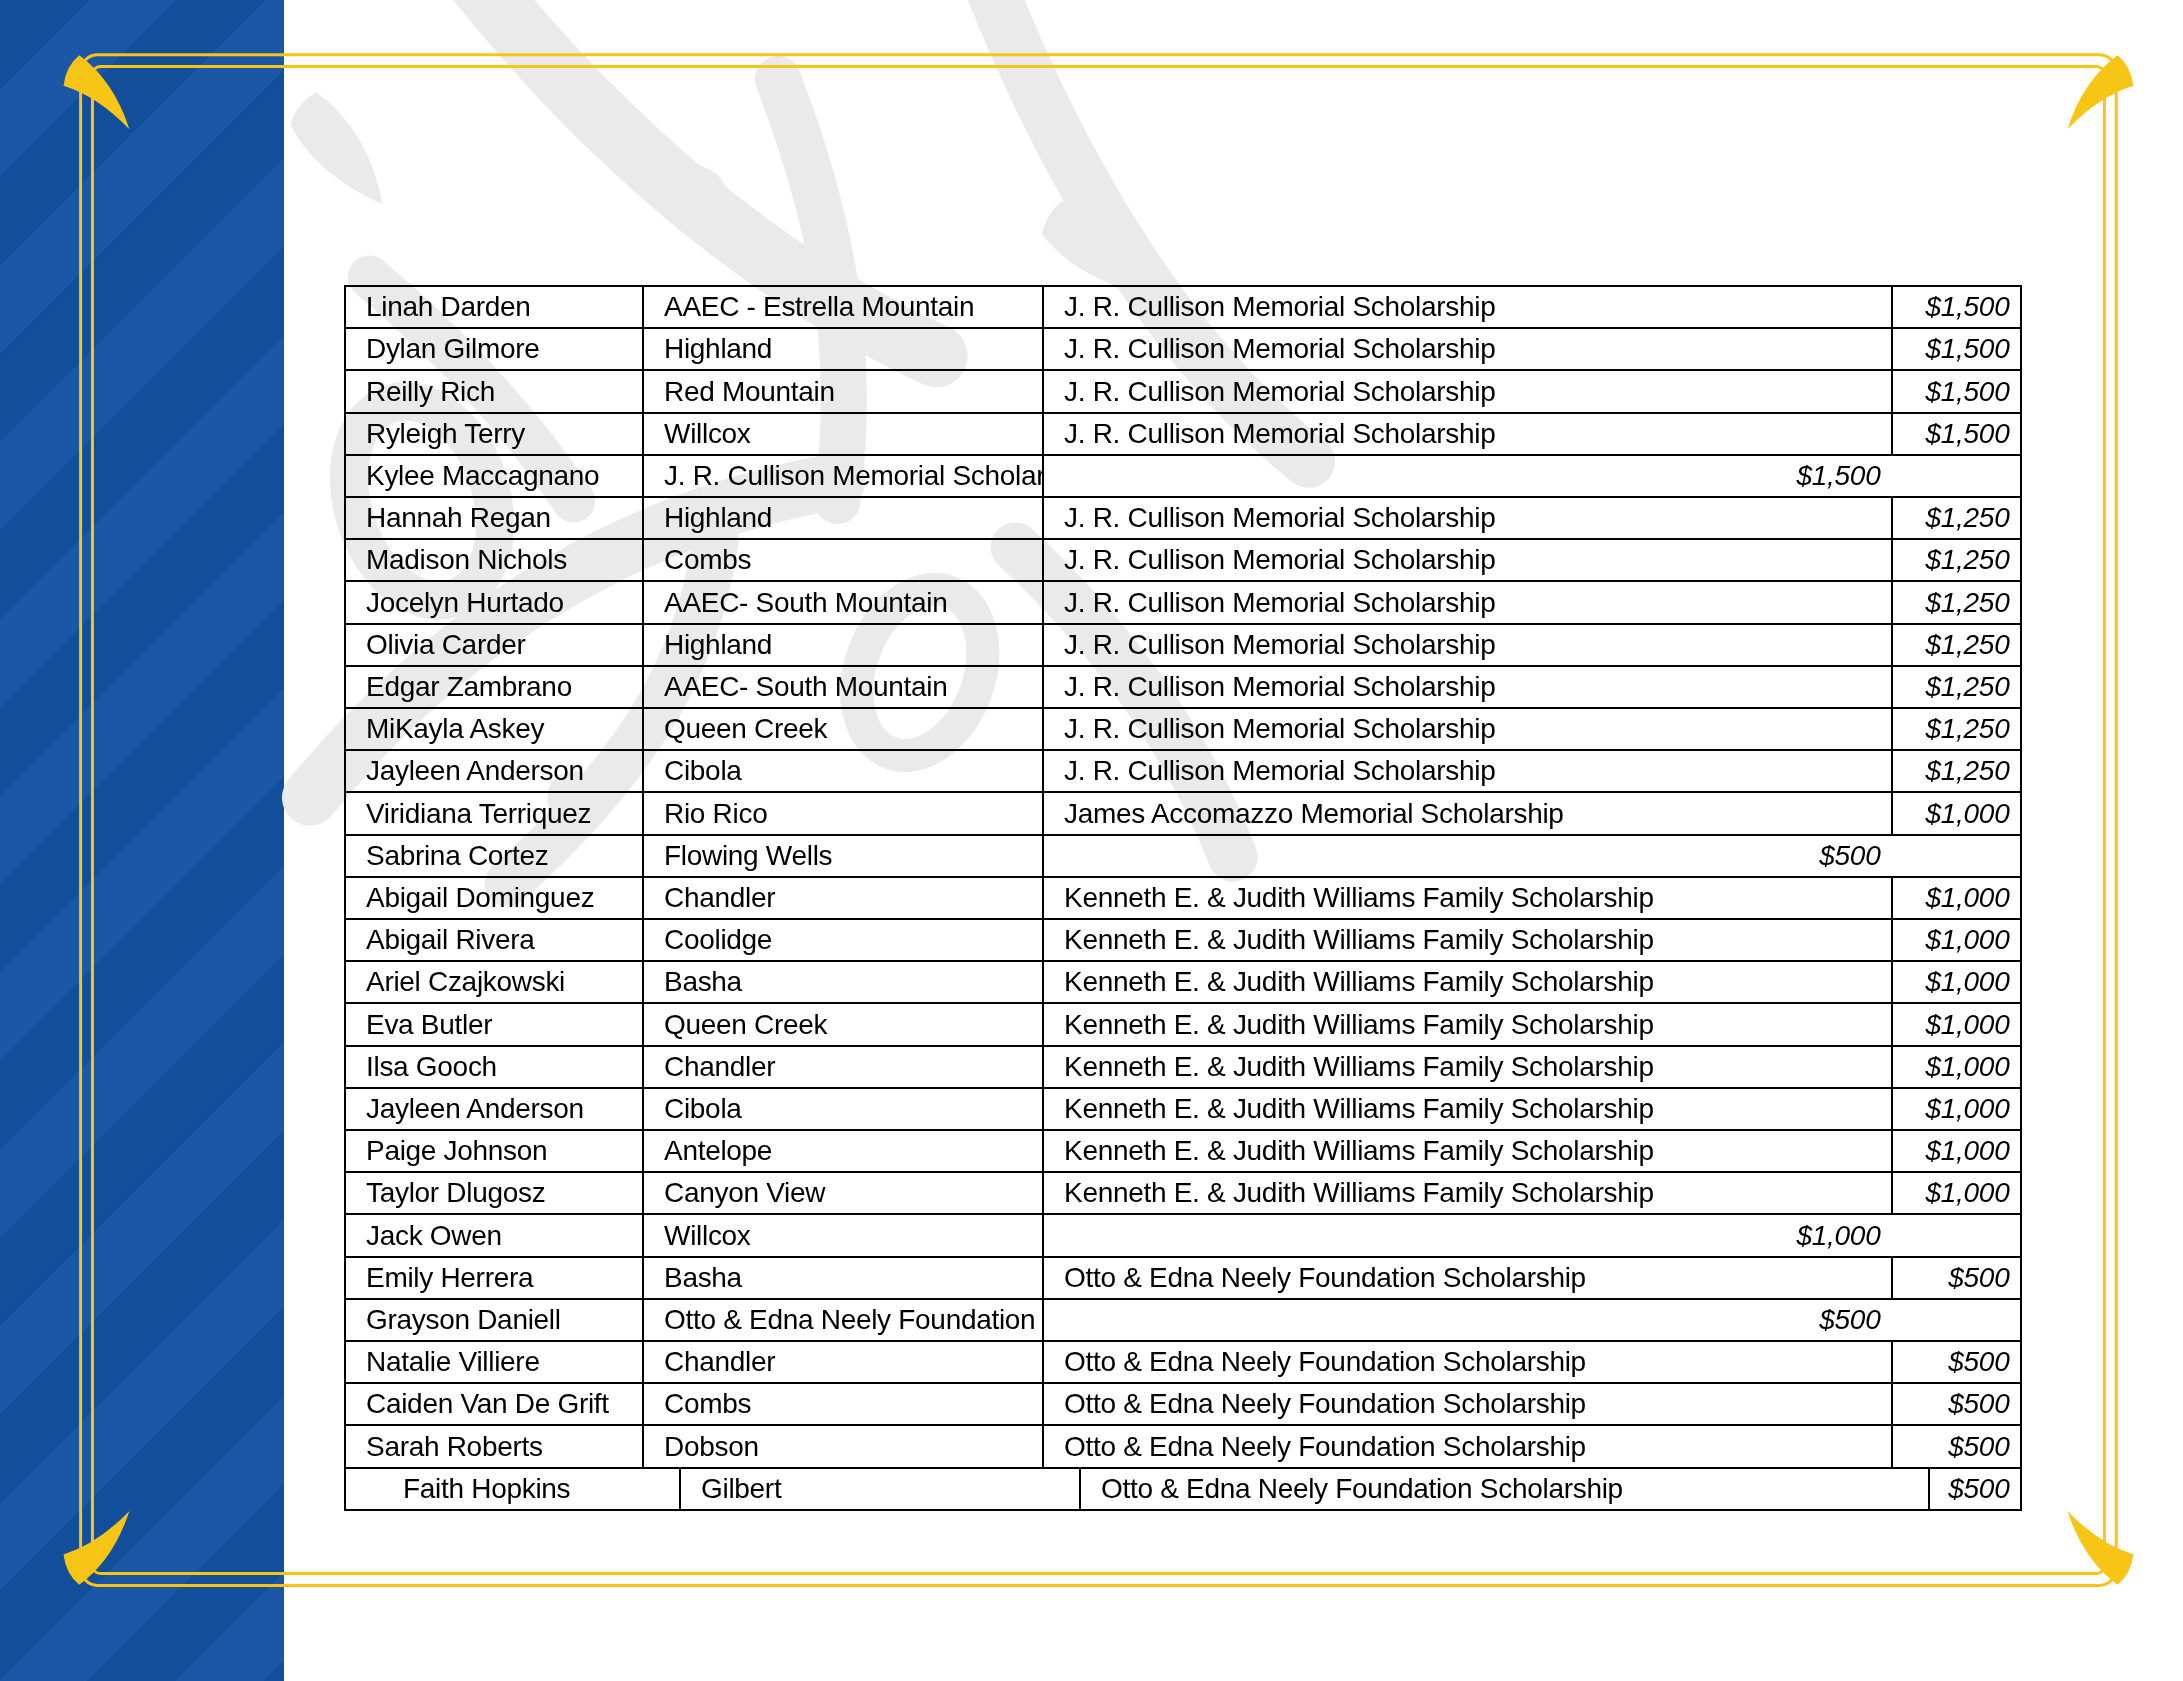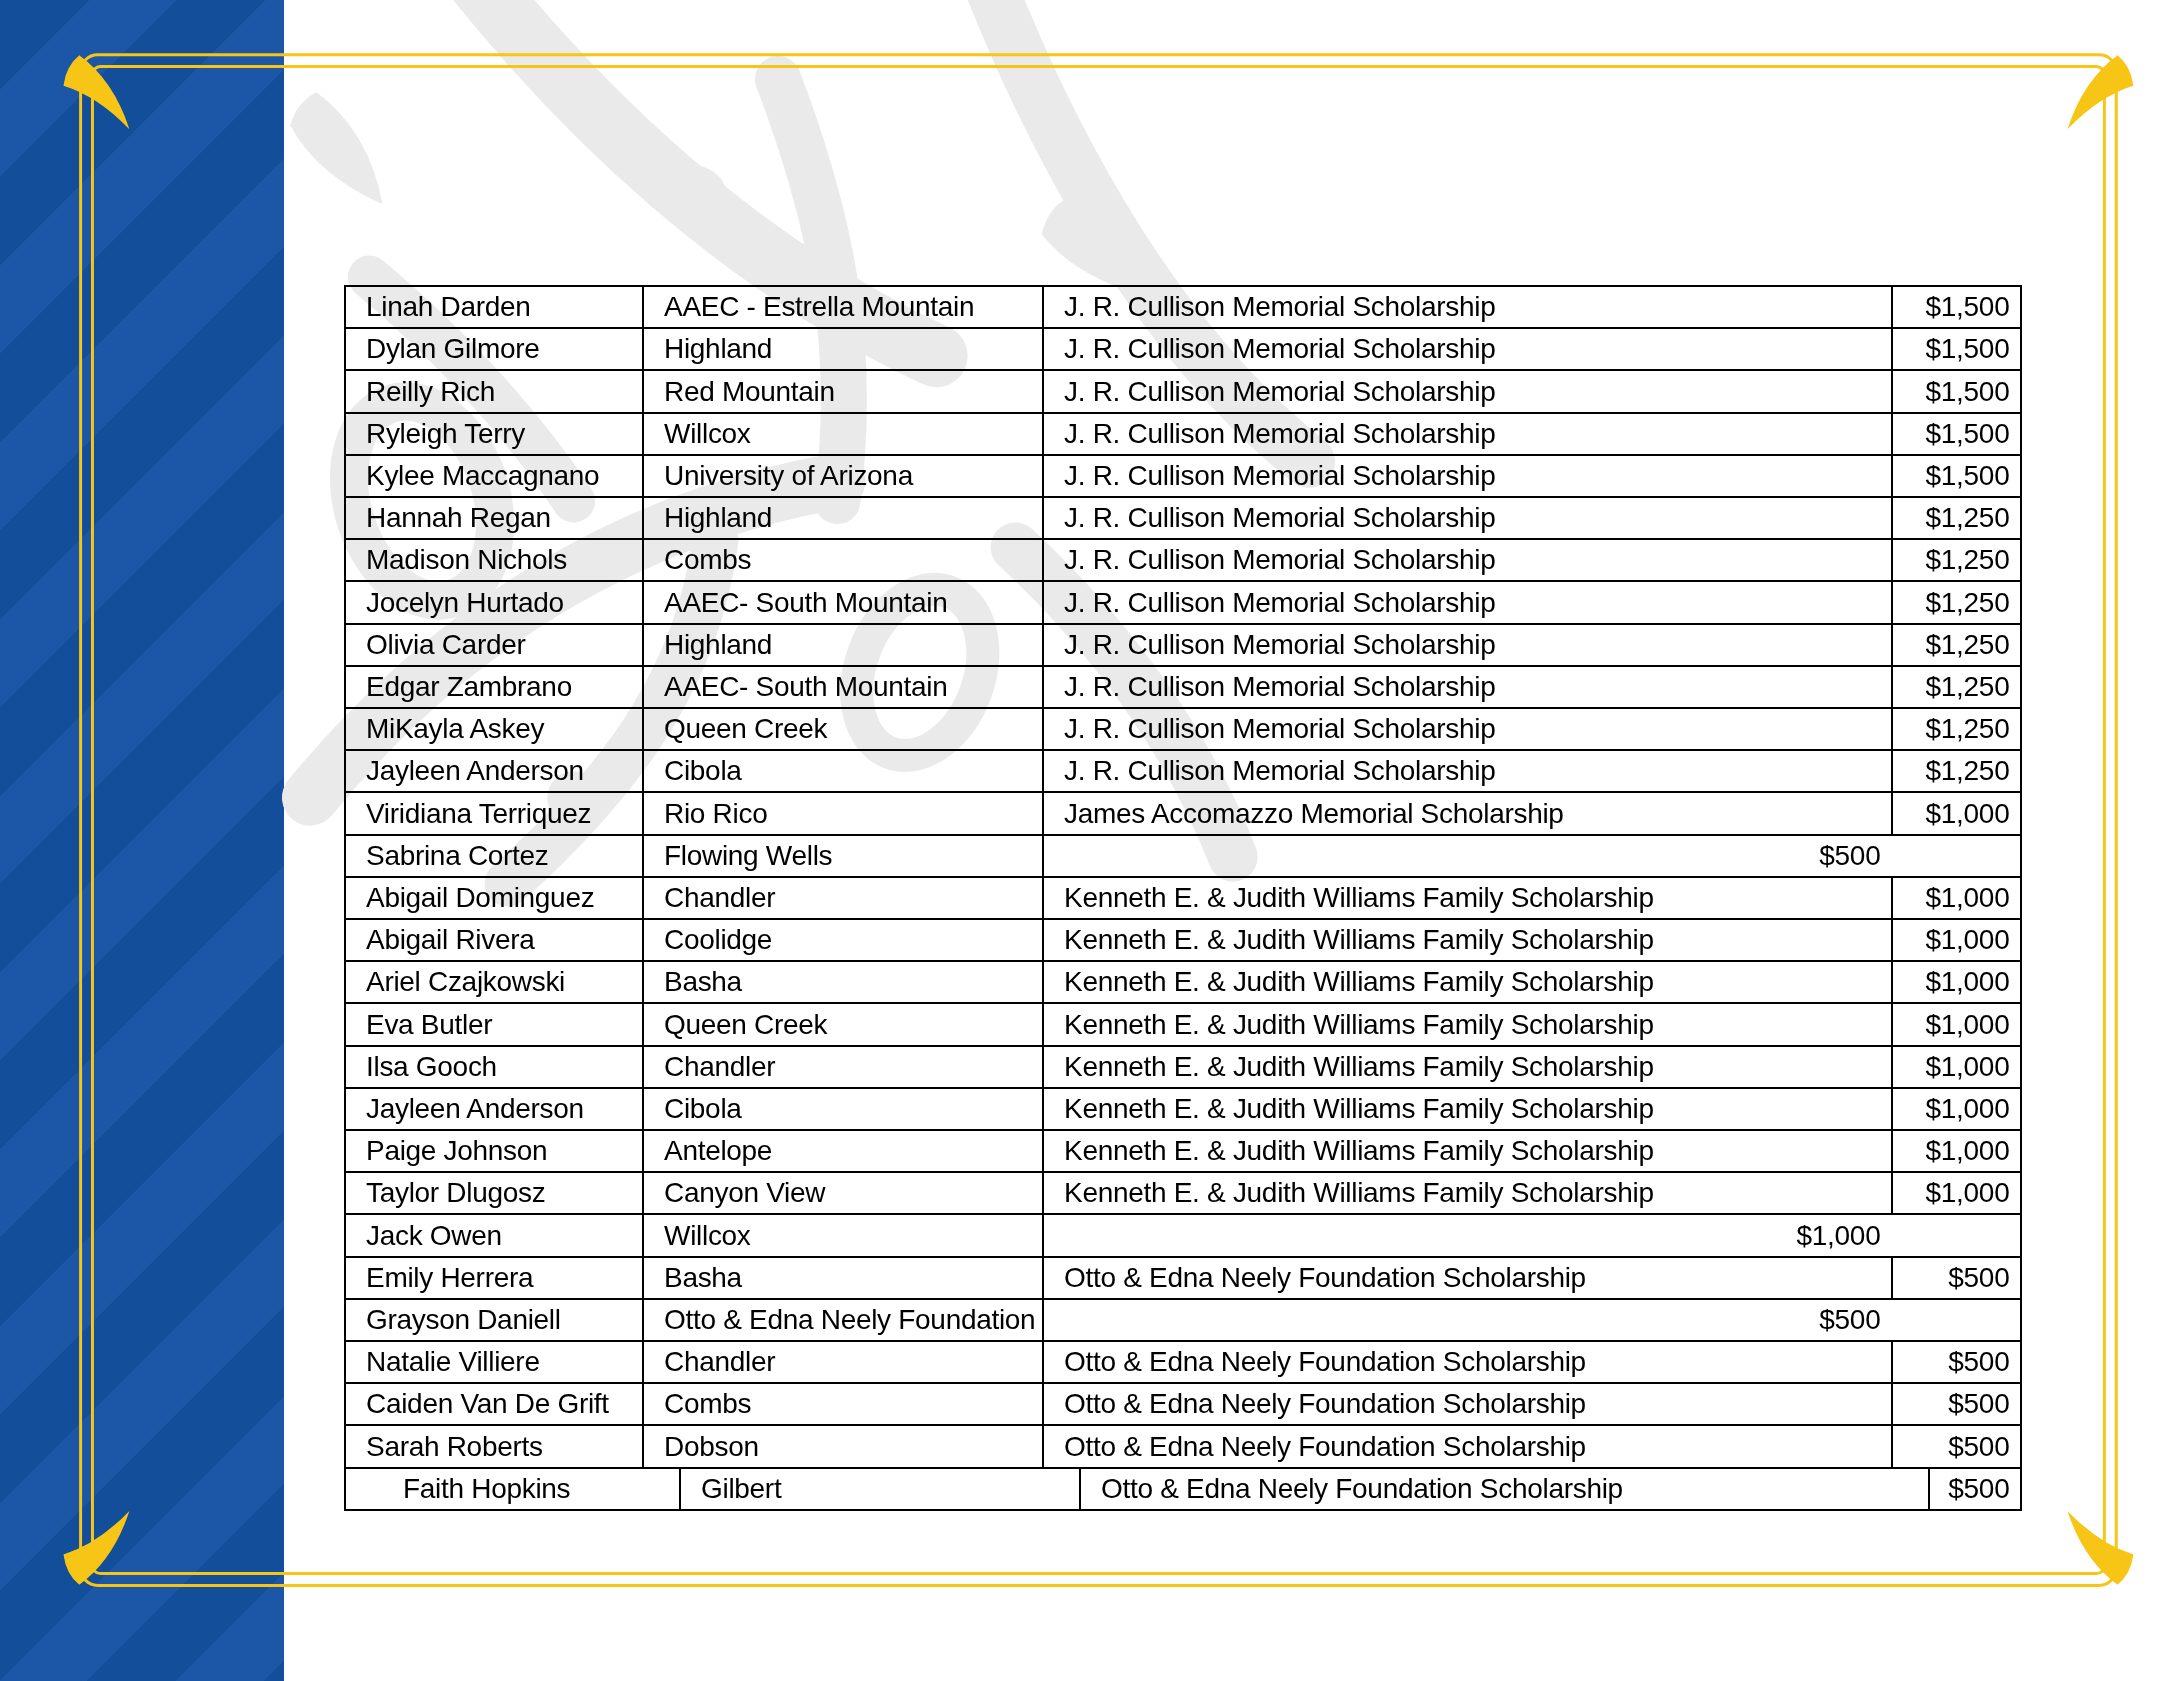--- a/index.html
+++ b/index.html
@@ -60,20 +60,21 @@
     color: #000000;
     white-space: nowrap;
     overflow: hidden;
     box-sizing: border-box;
   }
   .td + .td { border-left: 2px solid #000000; }
   .td.amount {
     justify-content: flex-end;
     padding-right: 10.6px;
     padding-left: 16px;
+    font-style: italic;
   }
   
   .footer-line {
     position: absolute;
     left: 344px;
     top: 1613px;
     width: 1678px;
     text-align: center;
     font-size: 22.4px;
     color: #2a5da5;
@@ -143,21 +144,20 @@
 
     <div class="tr">
       <div class="td">Ryleigh Terry</div>
       <div class="td">Willcox</div>
       <div class="td">J. R. Cullison Memorial Scholarship</div>
       <div class="td amount">$1,500</div>
     </div>
 
     <div class="tr">
       <div class="td">Kylee Maccagnano</div>
-      <div class="td">University of Arizona</div>
       <div class="td">J. R. Cullison Memorial Scholarship</div>
       <div class="td amount">$1,500</div>
     </div>
 
     <div class="tr">
       <div class="td">Hannah Regan</div>
       <div class="td">Highland</div>
       <div class="td">J. R. Cullison Memorial Scholarship</div>
       <div class="td amount">$1,250</div>
     </div>

